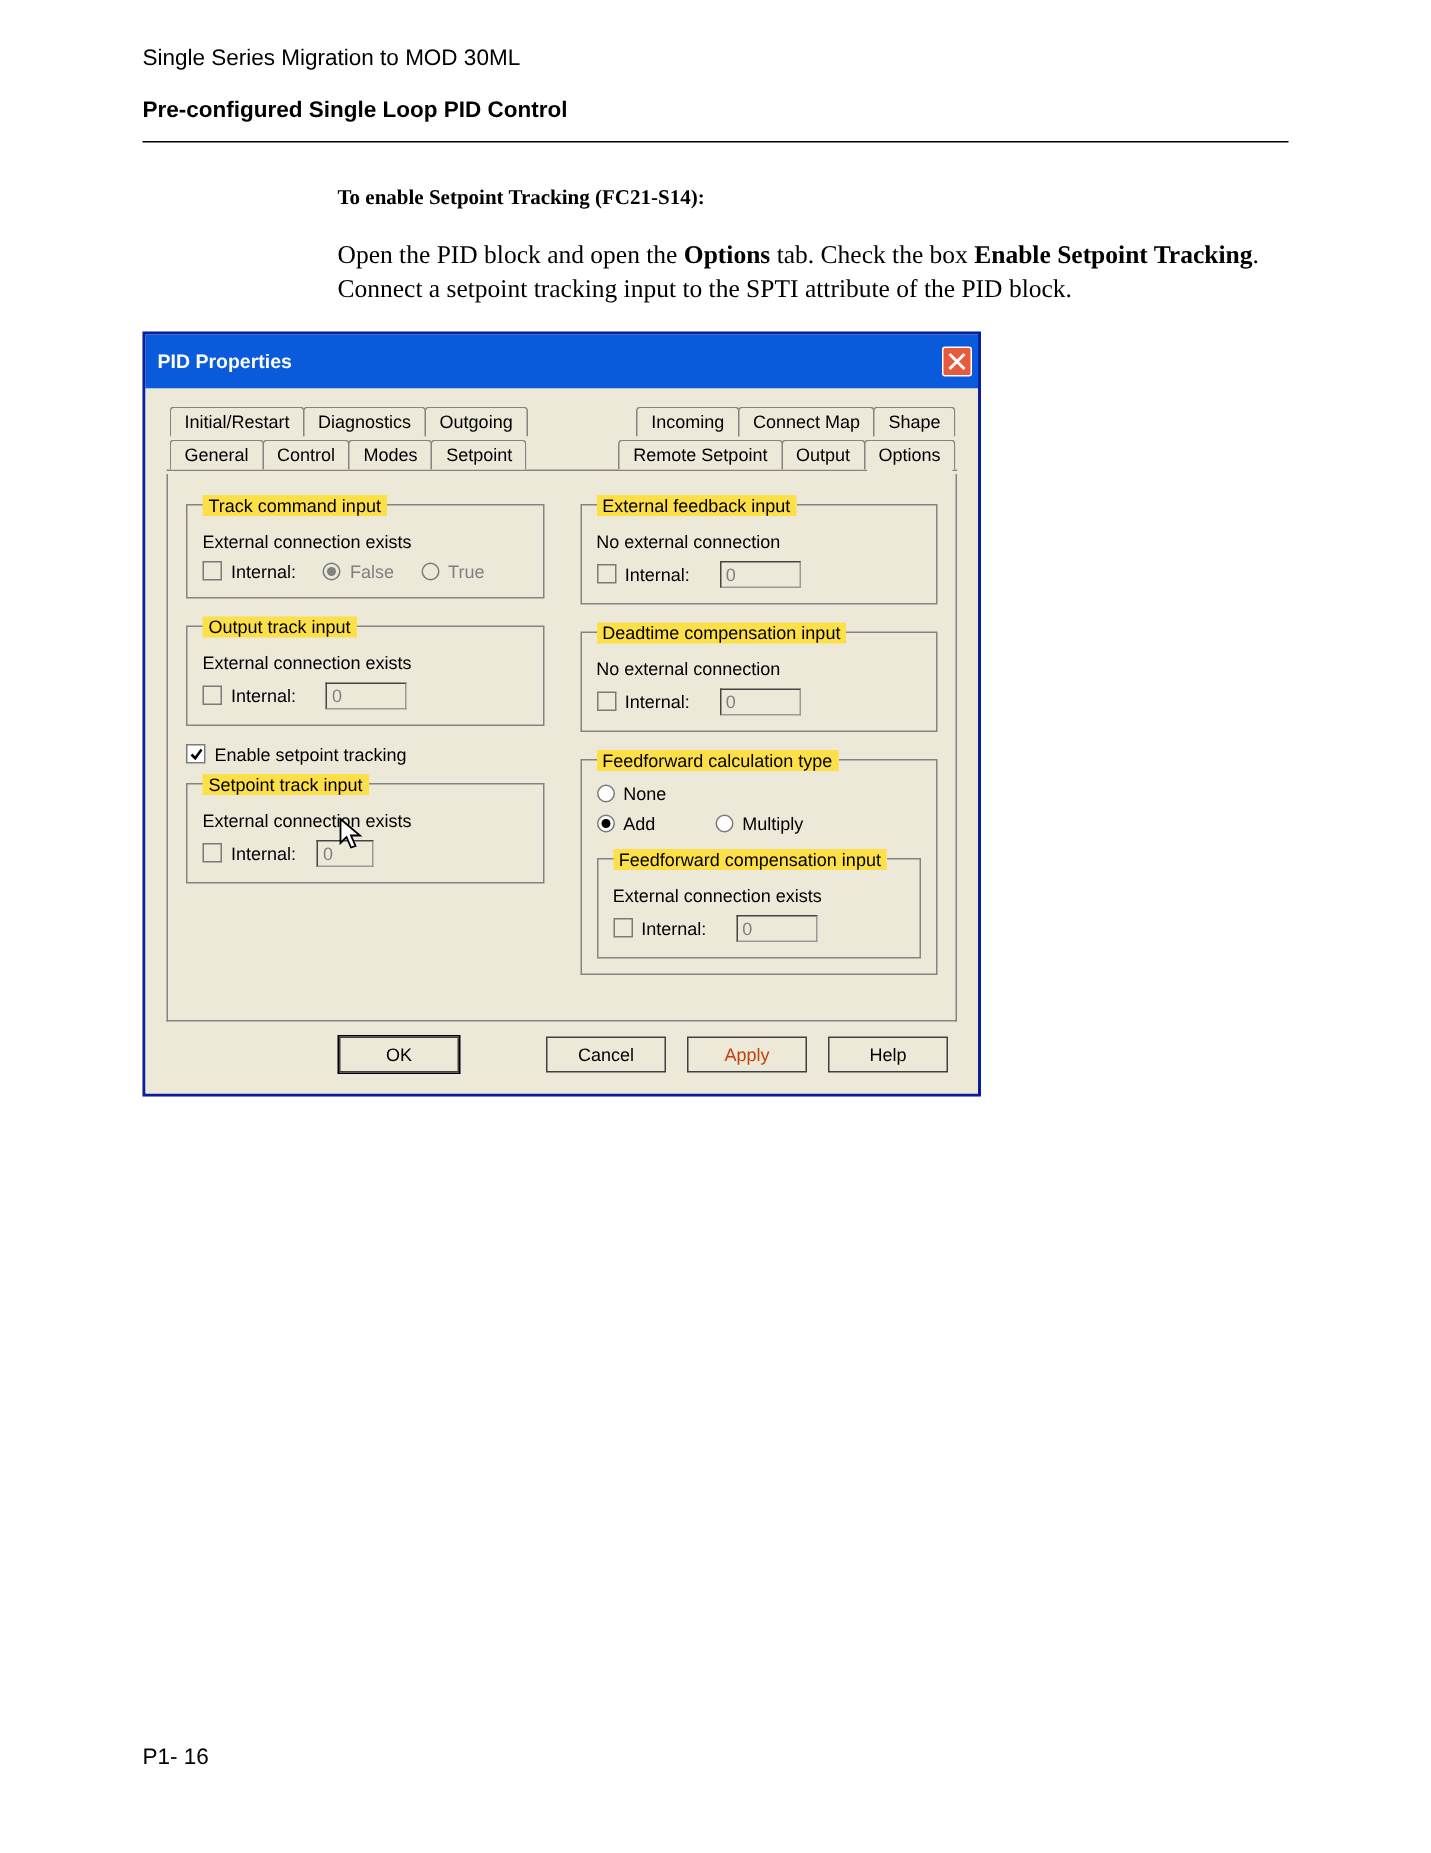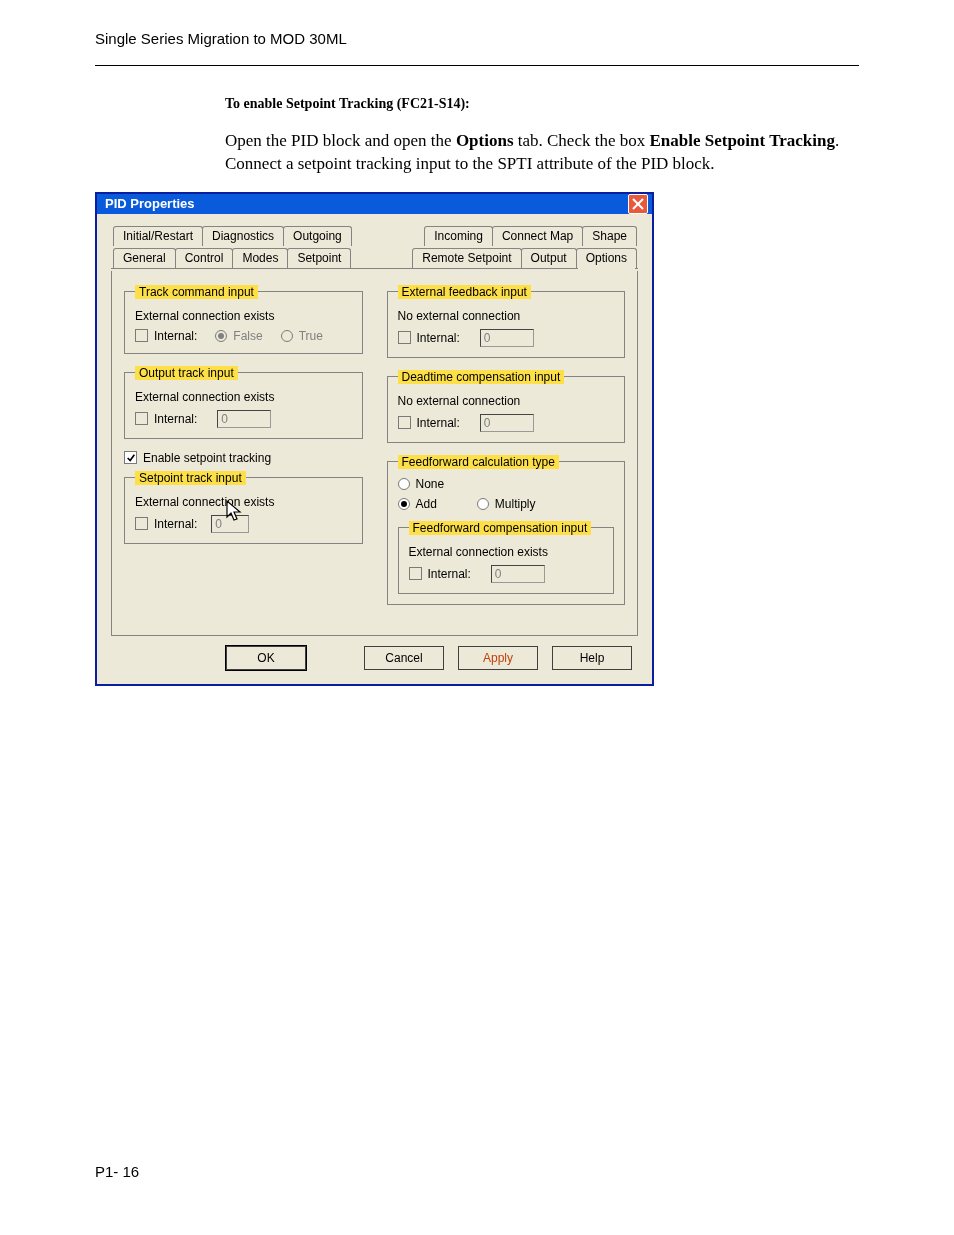--- a/index.html
+++ b/index.html
@@ -68,21 +68,21 @@
     width: 559px;
     border: 2px solid #0a1ea0;
     background: #ece9d8;
     font-family: Tahoma, Arial, sans-serif;
     font-size: 12px;
     color: #000;
   }
   .titlebar {
     background: linear-gradient(to right, #0a5bdc, #2f80ff 40%, #0a5bdc);
     background: #0a5bdc;
-    height: 20px;
+    height: 36px;
     display: flex;
     align-items: center;
     justify-content: space-between;
     padding: 0 4px 0 8px;
   }
   .titlebar-text {
     color: #fff;
     font-weight: bold;
     font-size: 13px;
   }
@@ -245,20 +245,21 @@
     bottom: 55px;
     font-size: 15px;
     font-family: Arial, sans-serif;
   }
 </style>
 </head>
 <body>
 
 <div class="page">
   <div class="doc-title">Single Series Migration to MOD 30ML</div>
+  <div class="section-title">Pre-configured Single Loop PID Control</div>
   <hr class="rule">
 
   <div class="content-row">
     <div class="left-col"></div>
     <div class="right-col">
       <div class="heading">To enable Setpoint Tracking (FC21-S14):</div>
       <div class="para">
         <span>Open the PID block and open the </span><b>Options</b><span> tab. Check the box </span><b>Enable Setpoint Tracking</b><span>. Connect a setpoint tracking input to the SPTI attribute of the PID block.</span>
       </div>
     </div>

